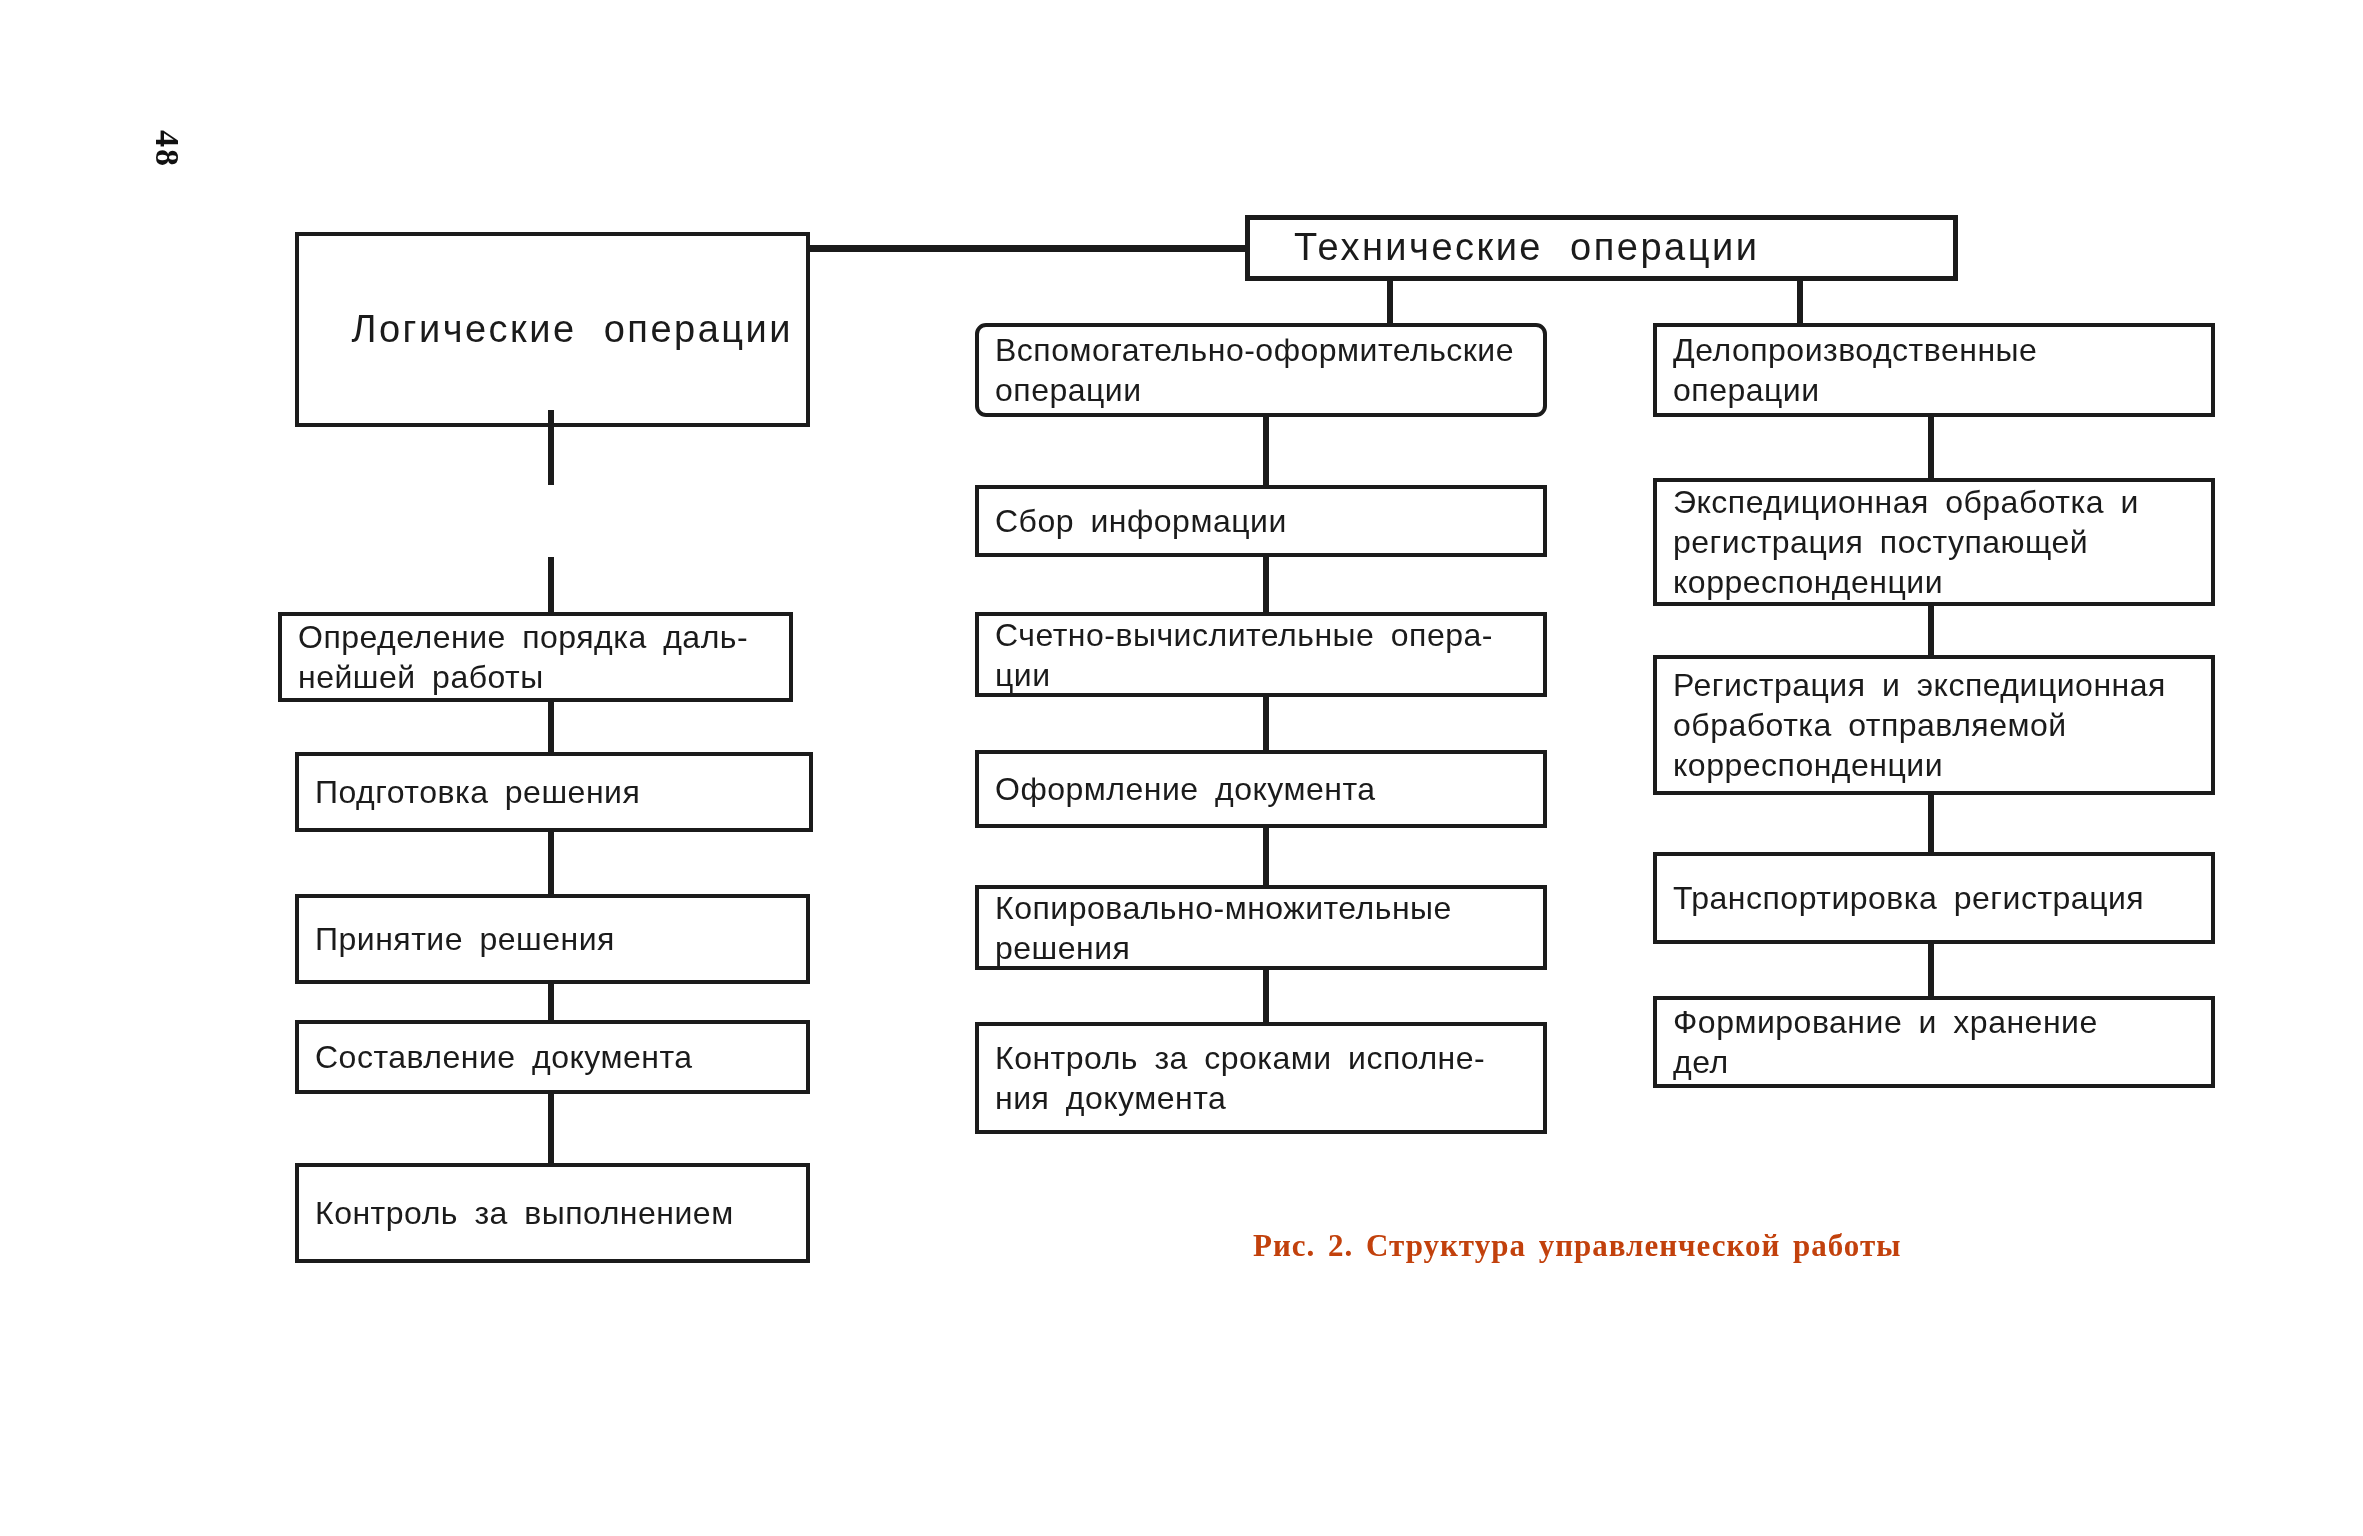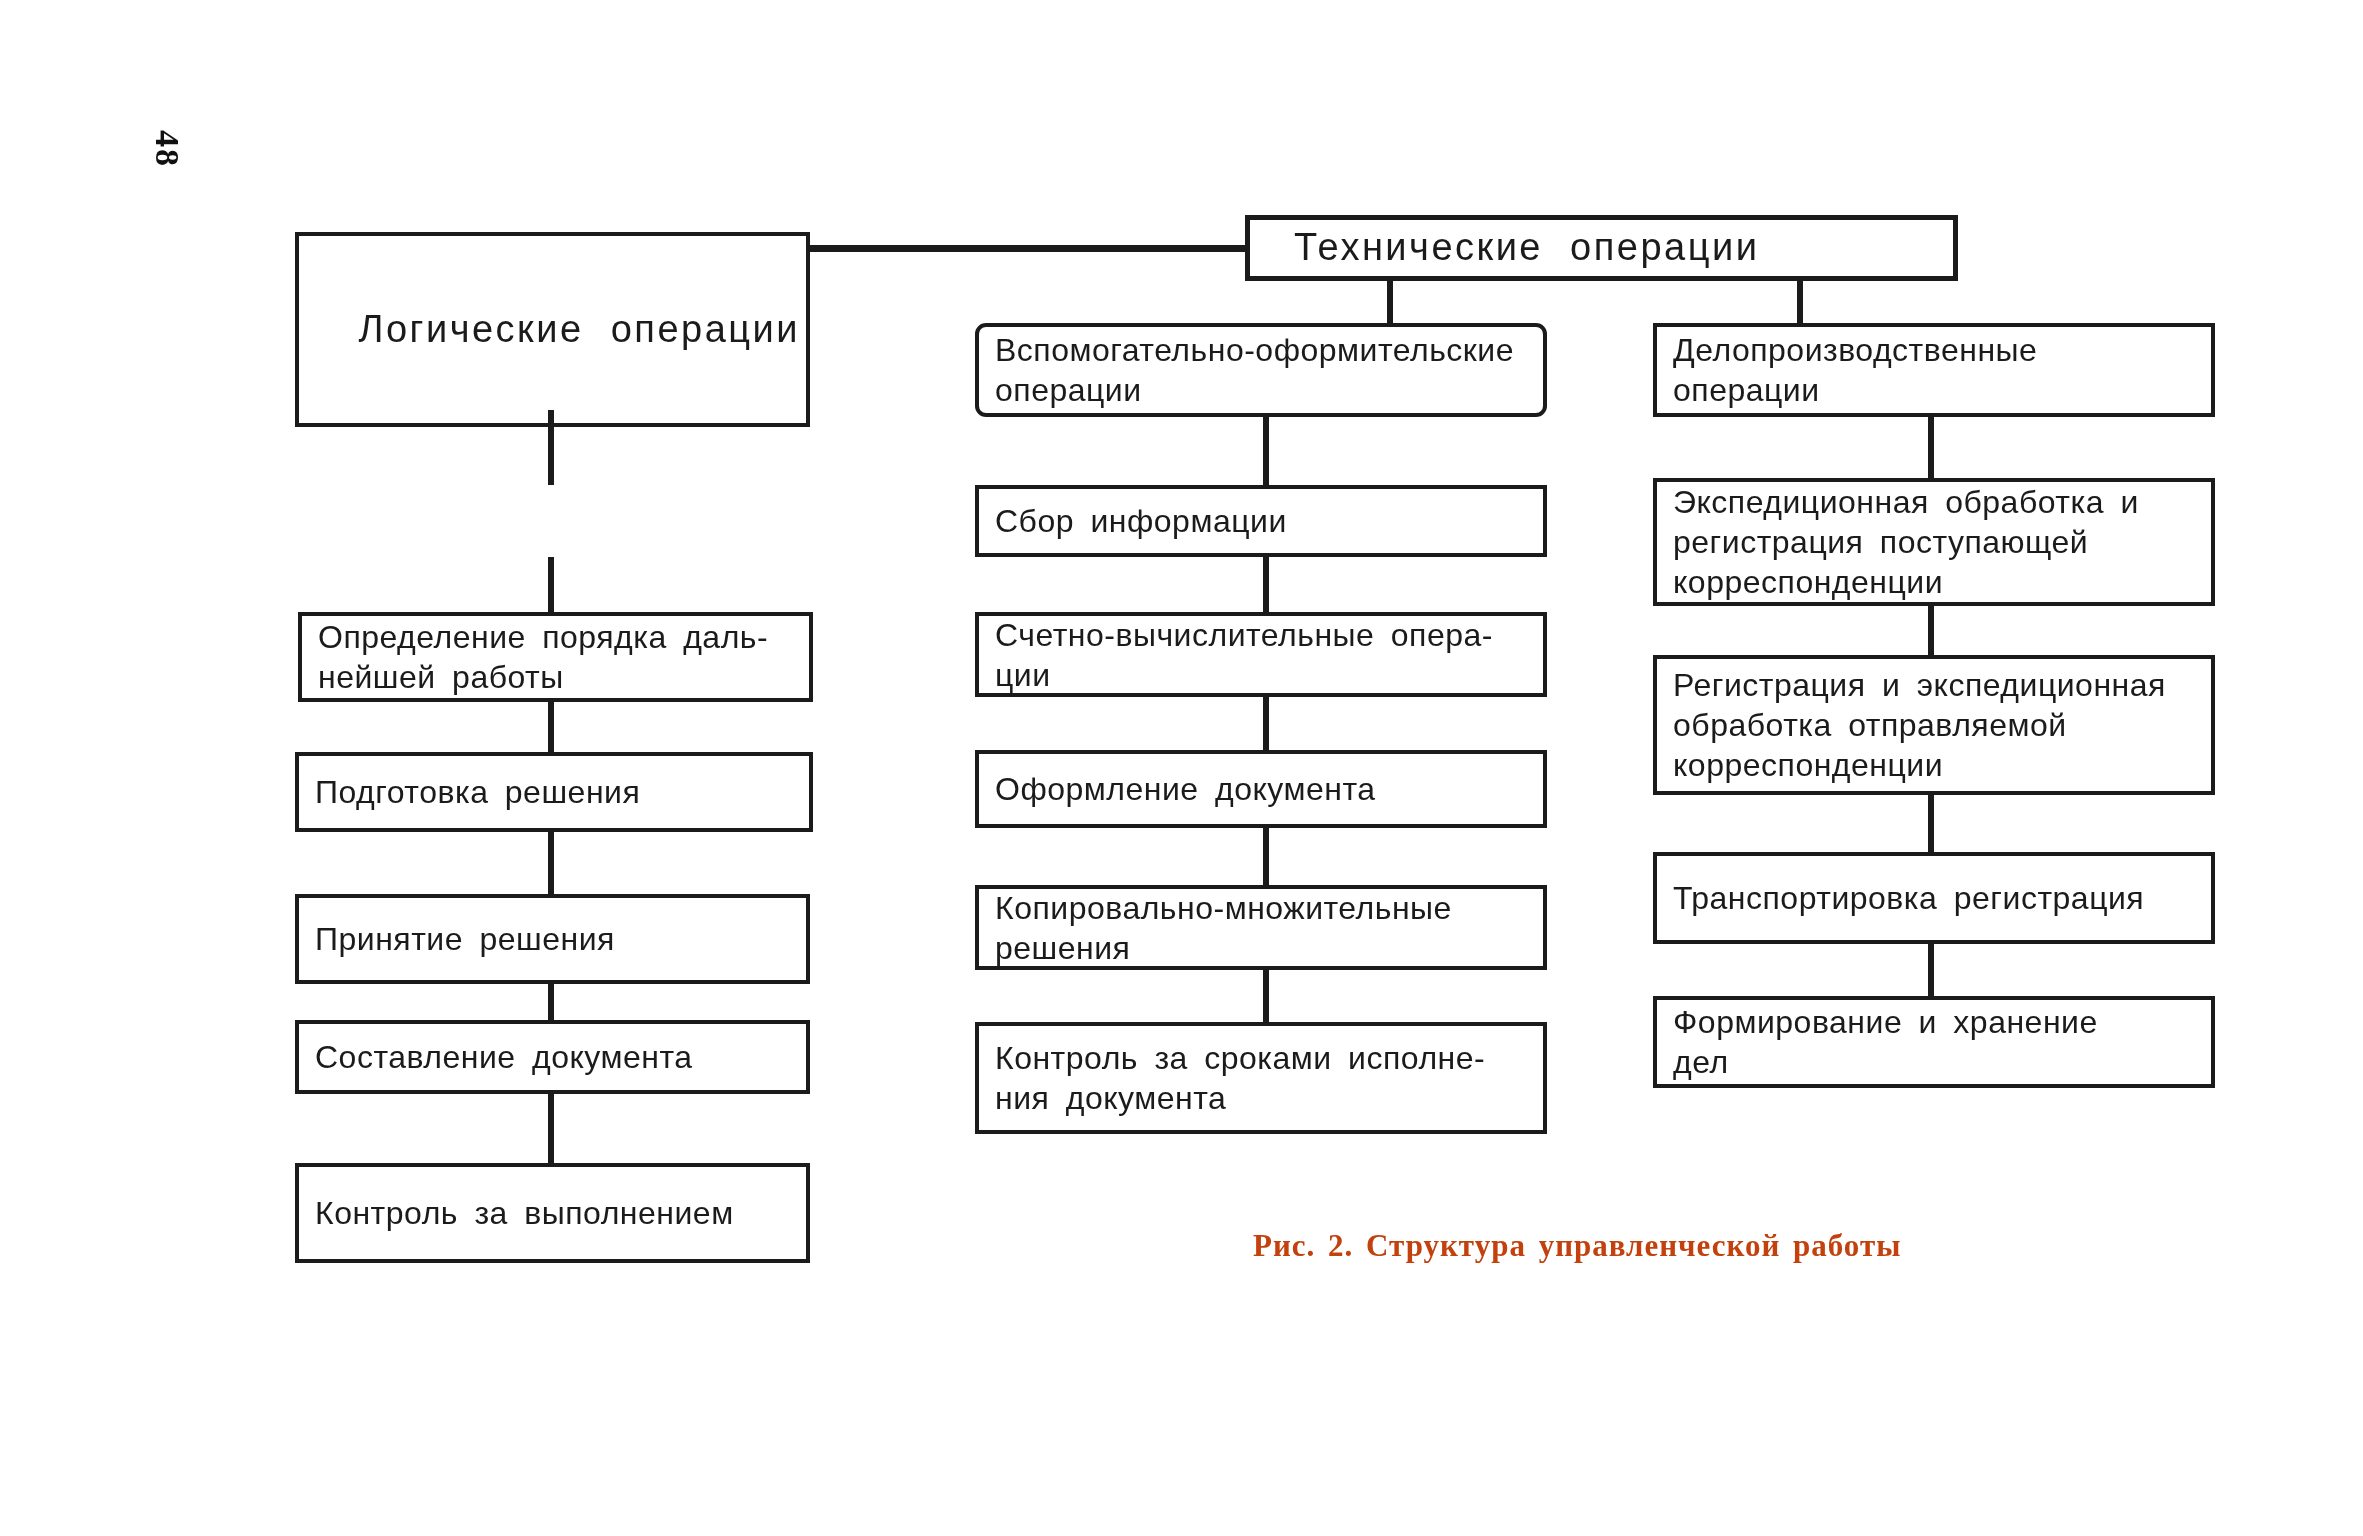--- a/index.html
+++ b/index.html
@@ -16,21 +16,21 @@
     color:var(--ink);
   }
   .box{
     position:absolute;
     box-sizing:border-box;
     border:4px solid var(--ink);
     background:var(--paper);
     display:flex;
     align-items:center;
     padding-left:16px;
-    padding-right:6px;
+    padding-right:13px;
     font-size:32px;
     letter-spacing:0.5px;
     word-spacing:7px;
   }
   .box .txt{
     white-space:pre-line;
     line-height:1.25;
   }
   .box.big{
     font-size:38px;
@@ -62,21 +62,21 @@
 </head>
 <body>
 
 <div class="page">
 
   <div class="page-number" style="left:148px;top:130px;">48</div>
 
   <div class="box big" style="left:295px;top:232px;width:515px;height:195px;justify-content:flex-end;">
     <span class="txt">Логические операции</span>
   </div>
-  <div class="box" style="left:298px;top:612px;width:515px;height:90px;">
+  <div class="box" style="left:278px;top:612px;width:515px;height:90px;">
     <span class="txt">Определение порядка даль-
 нейшей работы</span>
   </div>
   <div class="box" style="left:295px;top:752px;width:518px;height:80px;">
     <span class="txt">Подготовка решения</span>
   </div>
   <div class="box" style="left:295px;top:894px;width:515px;height:90px;">
     <span class="txt">Принятие решения</span>
   </div>
   <div class="box" style="left:295px;top:1020px;width:515px;height:74px;">

